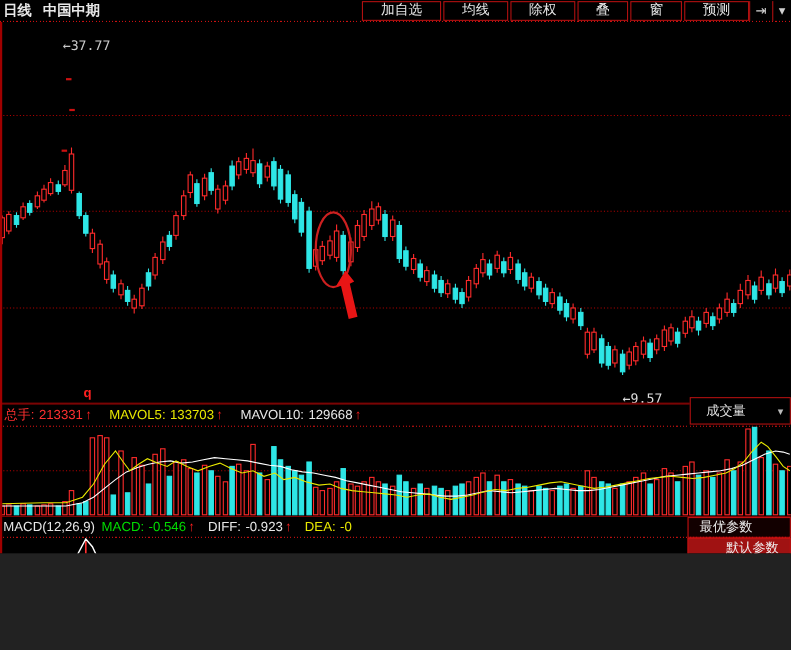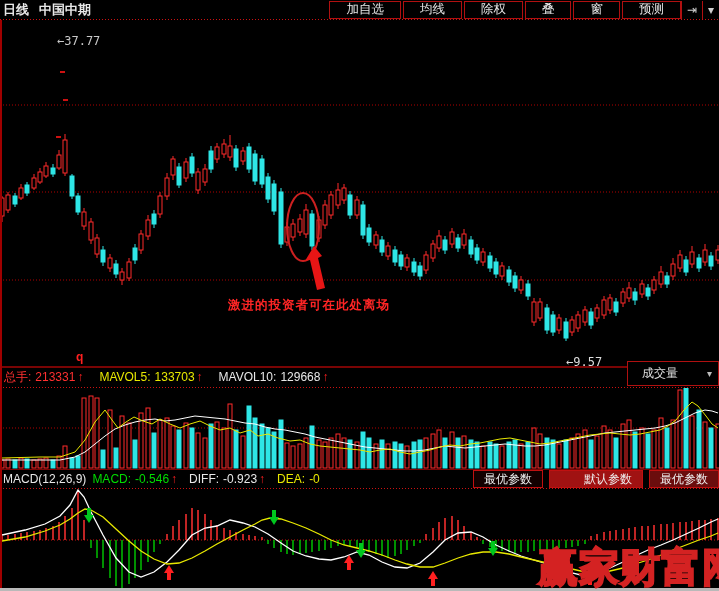--- a/index.html
+++ b/index.html
@@ -1,17 +1,17 @@
 <!DOCTYPE html>
 <html><head>
 <meta charset="utf-8">
 <style>
   * { margin:0; padding:0; box-sizing:border-box; }
   body { background:#222; font-family:"Liberation Sans", sans-serif; }
-  .screen { position:relative; width:719px; height:591px; background:#000; overflow:hidden;
+  .screen { position:relative; width:719px; height:503px; background:#000; overflow:hidden;
             font-family:"Liberation Sans", sans-serif; }
   
   .titlebar { position:absolute; left:0; top:0; width:719px; height:19px; background:#000;
               display:flex; align-items:center; color:#e8e8e8; font-size:13px; }
   .title-left { display:flex; gap:10px; padding-left:3px; font-weight:bold; }
   .title-right { margin-left:auto; display:flex; align-items:stretch; height:18px; }
   .tbtn { border:1px solid #b01010; color:#e8e8e8; background:#000; font-size:12.5px;
           padding:0 16px; margin-left:2px; display:flex; align-items:center; cursor:default; }
   .ticon { border-left:1px solid #b01010; color:#cfcfcf; font-size:12px; padding:0 5px;
            display:flex; align-items:center; }
@@ -31,21 +31,21 @@
   .volheader .red { color:#ff3030; } .volheader .yellow { color:#e8e800; } .volheader .white { color:#e8e8e8; }
   .uarr { color:#ff2020; font-weight:bold; margin:0 2px; }
   .vdrop { position:absolute; left:627px; top:361px; width:92px; height:25px; background:#000;
            border:1px solid #b01010; color:#e0e0e0; font-size:12px; display:flex;
            align-items:center; justify-content:space-between; padding:0 6px 0 14px; cursor:default; }
   .vdrop .caret { color:#bbb; font-size:10px; }
   
   .macdheader { position:absolute; left:0; top:470px; width:719px; height:18px; background:#000;
                 display:flex; align-items:center; font-size:12px; color:#e8e8e8; }
   .macdheader .green { color:#00dd00; } .macdheader .yellow { color:#e8e800; } .macdheader .white { color:#e8e8e8; }
-  .macd-btns { margin-left:auto; display:flex; height:18px; }
+  .macd-btns { margin-left:auto; display:flex; height:18px;flex-direction:column; }
   .mbtn { border:1px solid #c01010; color:#eee; font-size:12px; padding:0 10px; margin-left:6px;
           display:flex; align-items:center; cursor:default; }
   .mbtn.b0 { background:#120000; }
   .mbtn.b1 { background:#a01212;padding-left:34px; }
   .mbtn.b2 { background:#6b0d0d; }
   .watermark { position:absolute; left:538px; top:540px; width:181px; font-size:40px; font-weight:bold;
                letter-spacing:1px; color:rgba(255,40,40,0.12); -webkit-text-stroke:2px #d42222;
                white-space:nowrap; z-index:9; }
 </style>
 </head>
@@ -304,21 +304,20 @@
       <rect x="703" y="250" width="4" height="12" fill="#000" stroke="#ff2b2b" stroke-width="1"></rect>
       <line x1="711" y1="252" x2="711" y2="270" stroke="#2ee6e6" stroke-width="1"></line>
       <rect x="709" y="256" width="4" height="10" fill="#2ee6e6" stroke="#2ee6e6" stroke-width="1"></rect>
       <line x1="718" y1="245" x2="718" y2="264" stroke="#ff2b2b" stroke-width="1"></line>
       <rect x="716" y="250" width="4" height="10" fill="#000" stroke="#ff2b2b" stroke-width="1"></rect>
       <ellipse cx="303" cy="227" rx="16" ry="34" fill="none" stroke="#cc2020" stroke-width="2"></ellipse>
       <polygon points="314,246 305,261 310,260 317,290 325,288 318,258 322,256" fill="#e81515"></polygon>
     </svg>
   <div class="price-label" style="left:57px; top:34px">←37.77</div>
   <div class="price-label" style="left:566px; top:355px; color:#dedede">←9.57</div>
-  <div class="note-label" style="left:228px; top:297px">激进的投资者可在此处离场</div>
   <div class="q-label" style="left:76px; top:350px">q</div>
 
   <div class="solidline" style="top:366px; height:2px"></div>
   <div class="volheader">
     <span class="red" style="margin-left:4px">总手:</span>
     <span class="red" style="margin-left:4px">213331</span>
     <span class="uarr">↑</span>
     <span class="yellow" style="margin-left:14px">MAVOL5:</span>
     <span class="yellow" style="margin-left:4px">133703</span>
     <span class="uarr">↑</span>

